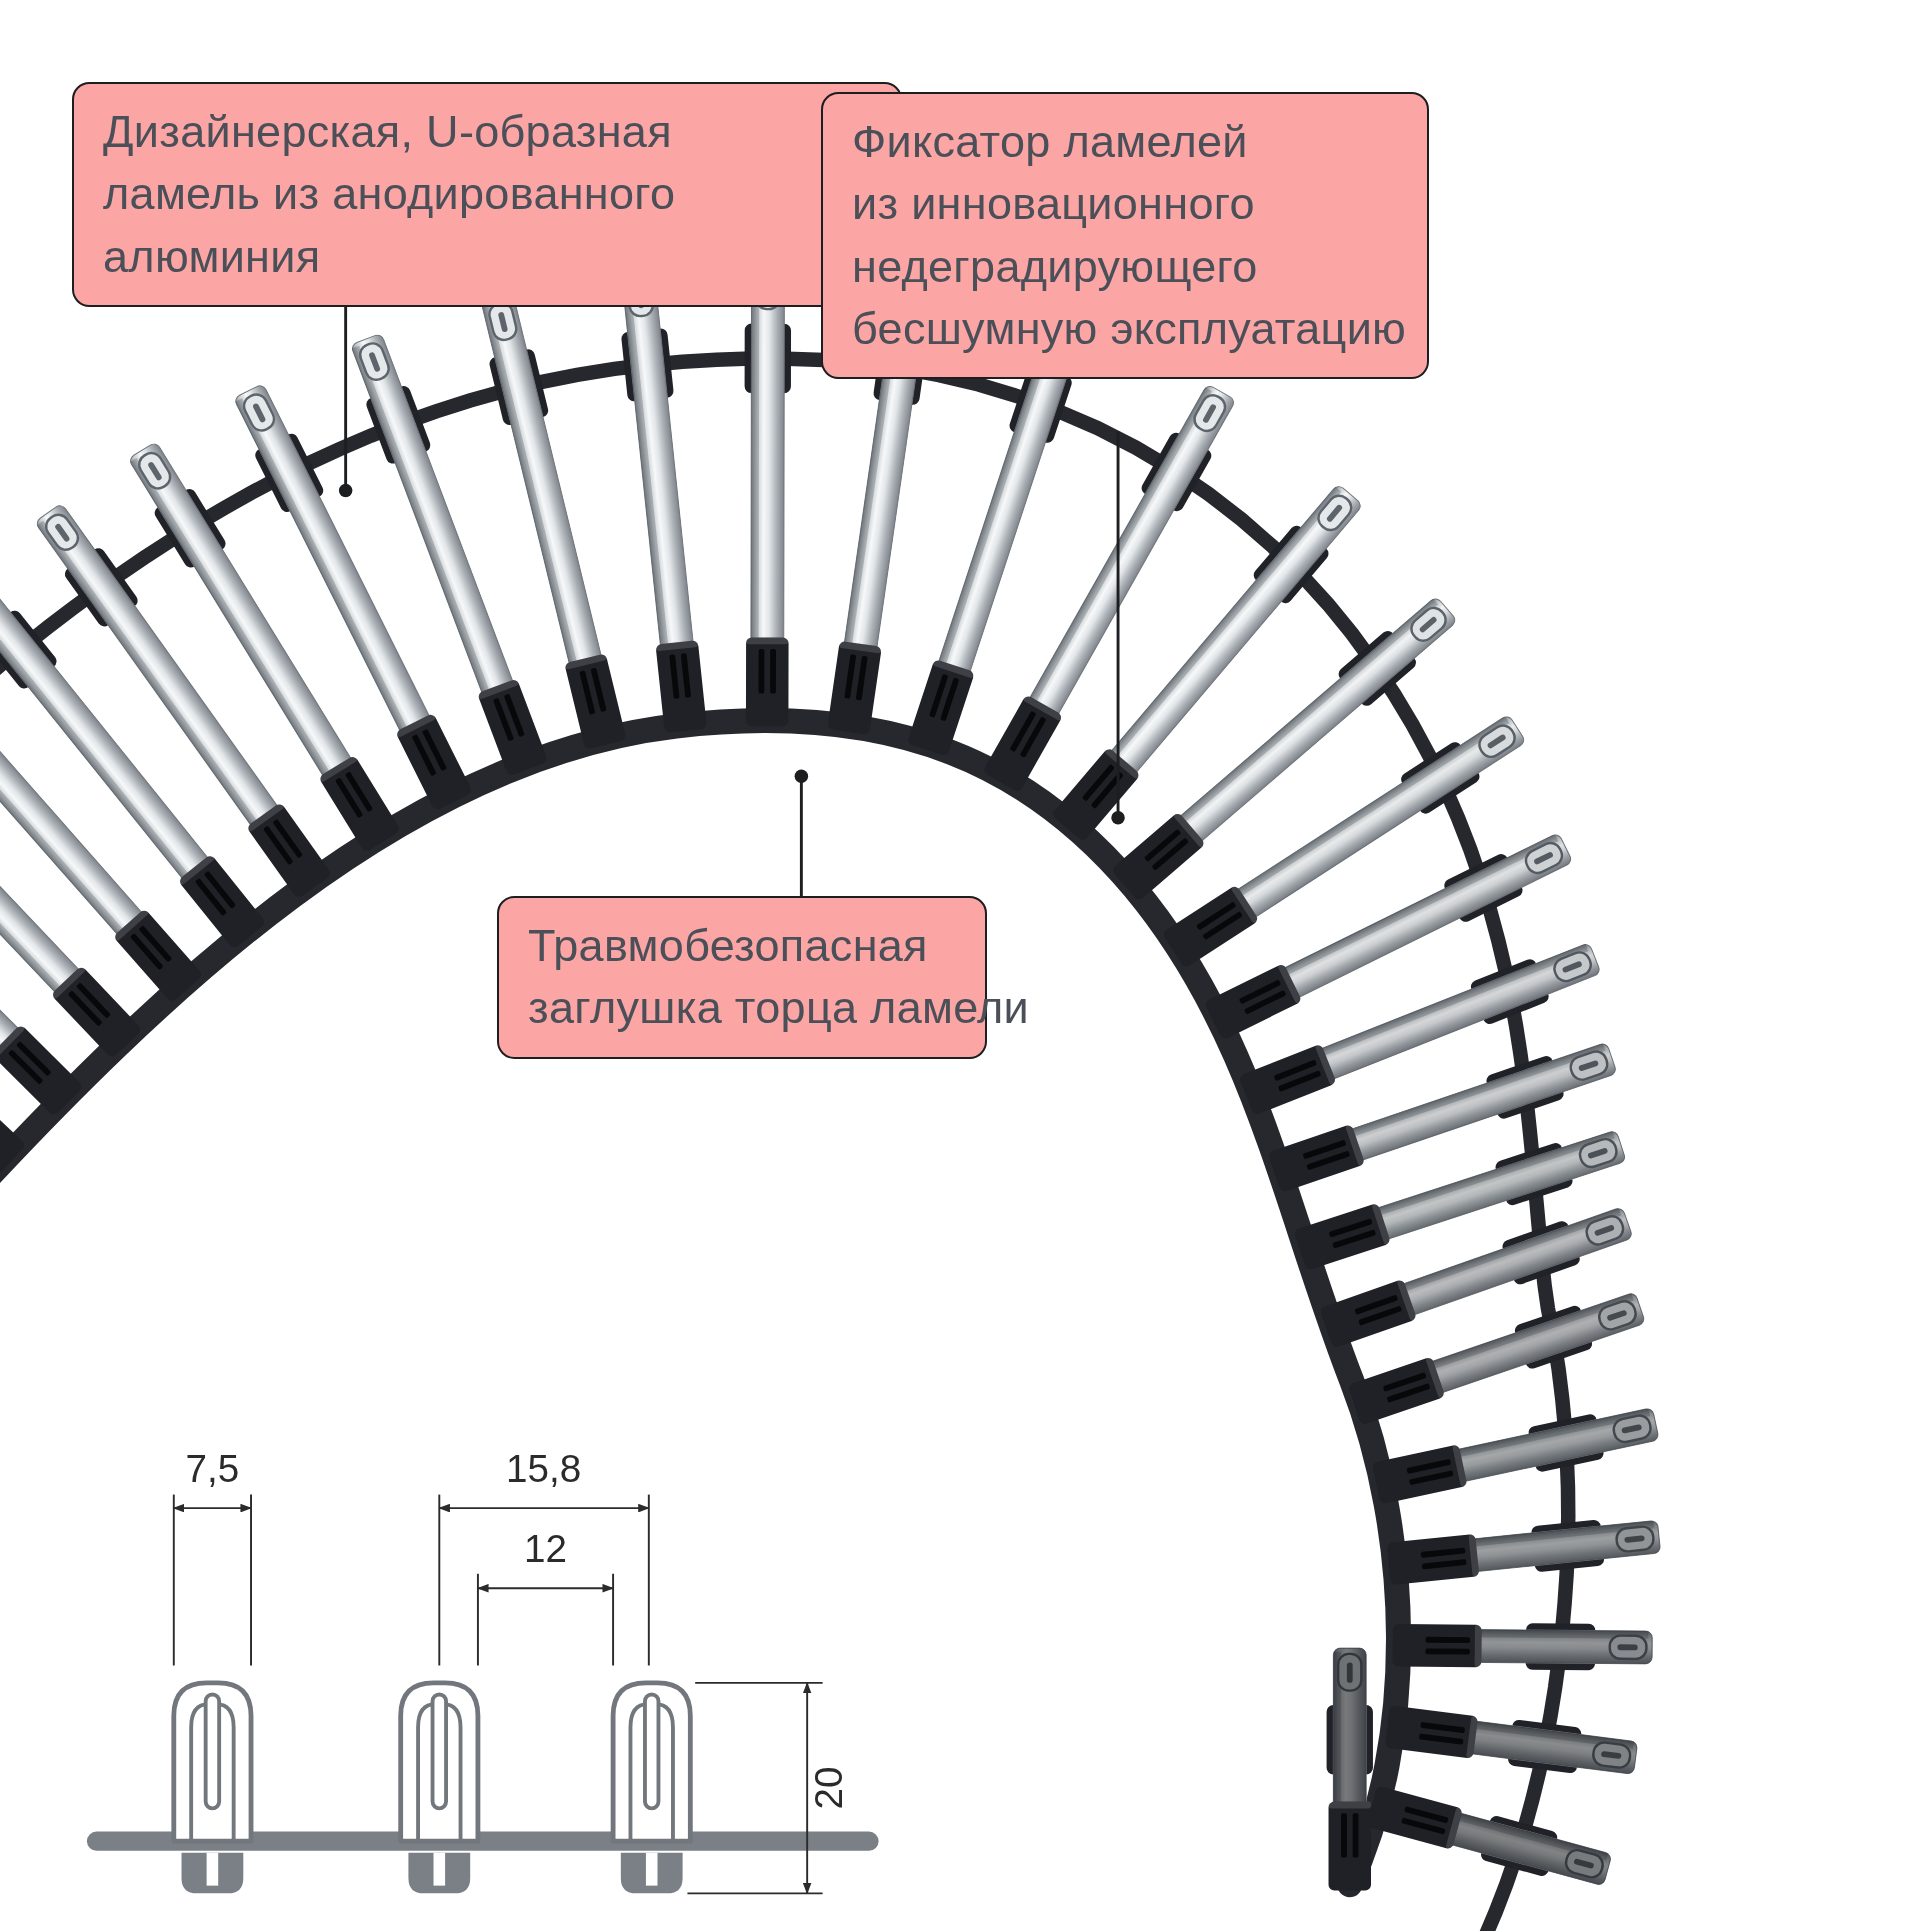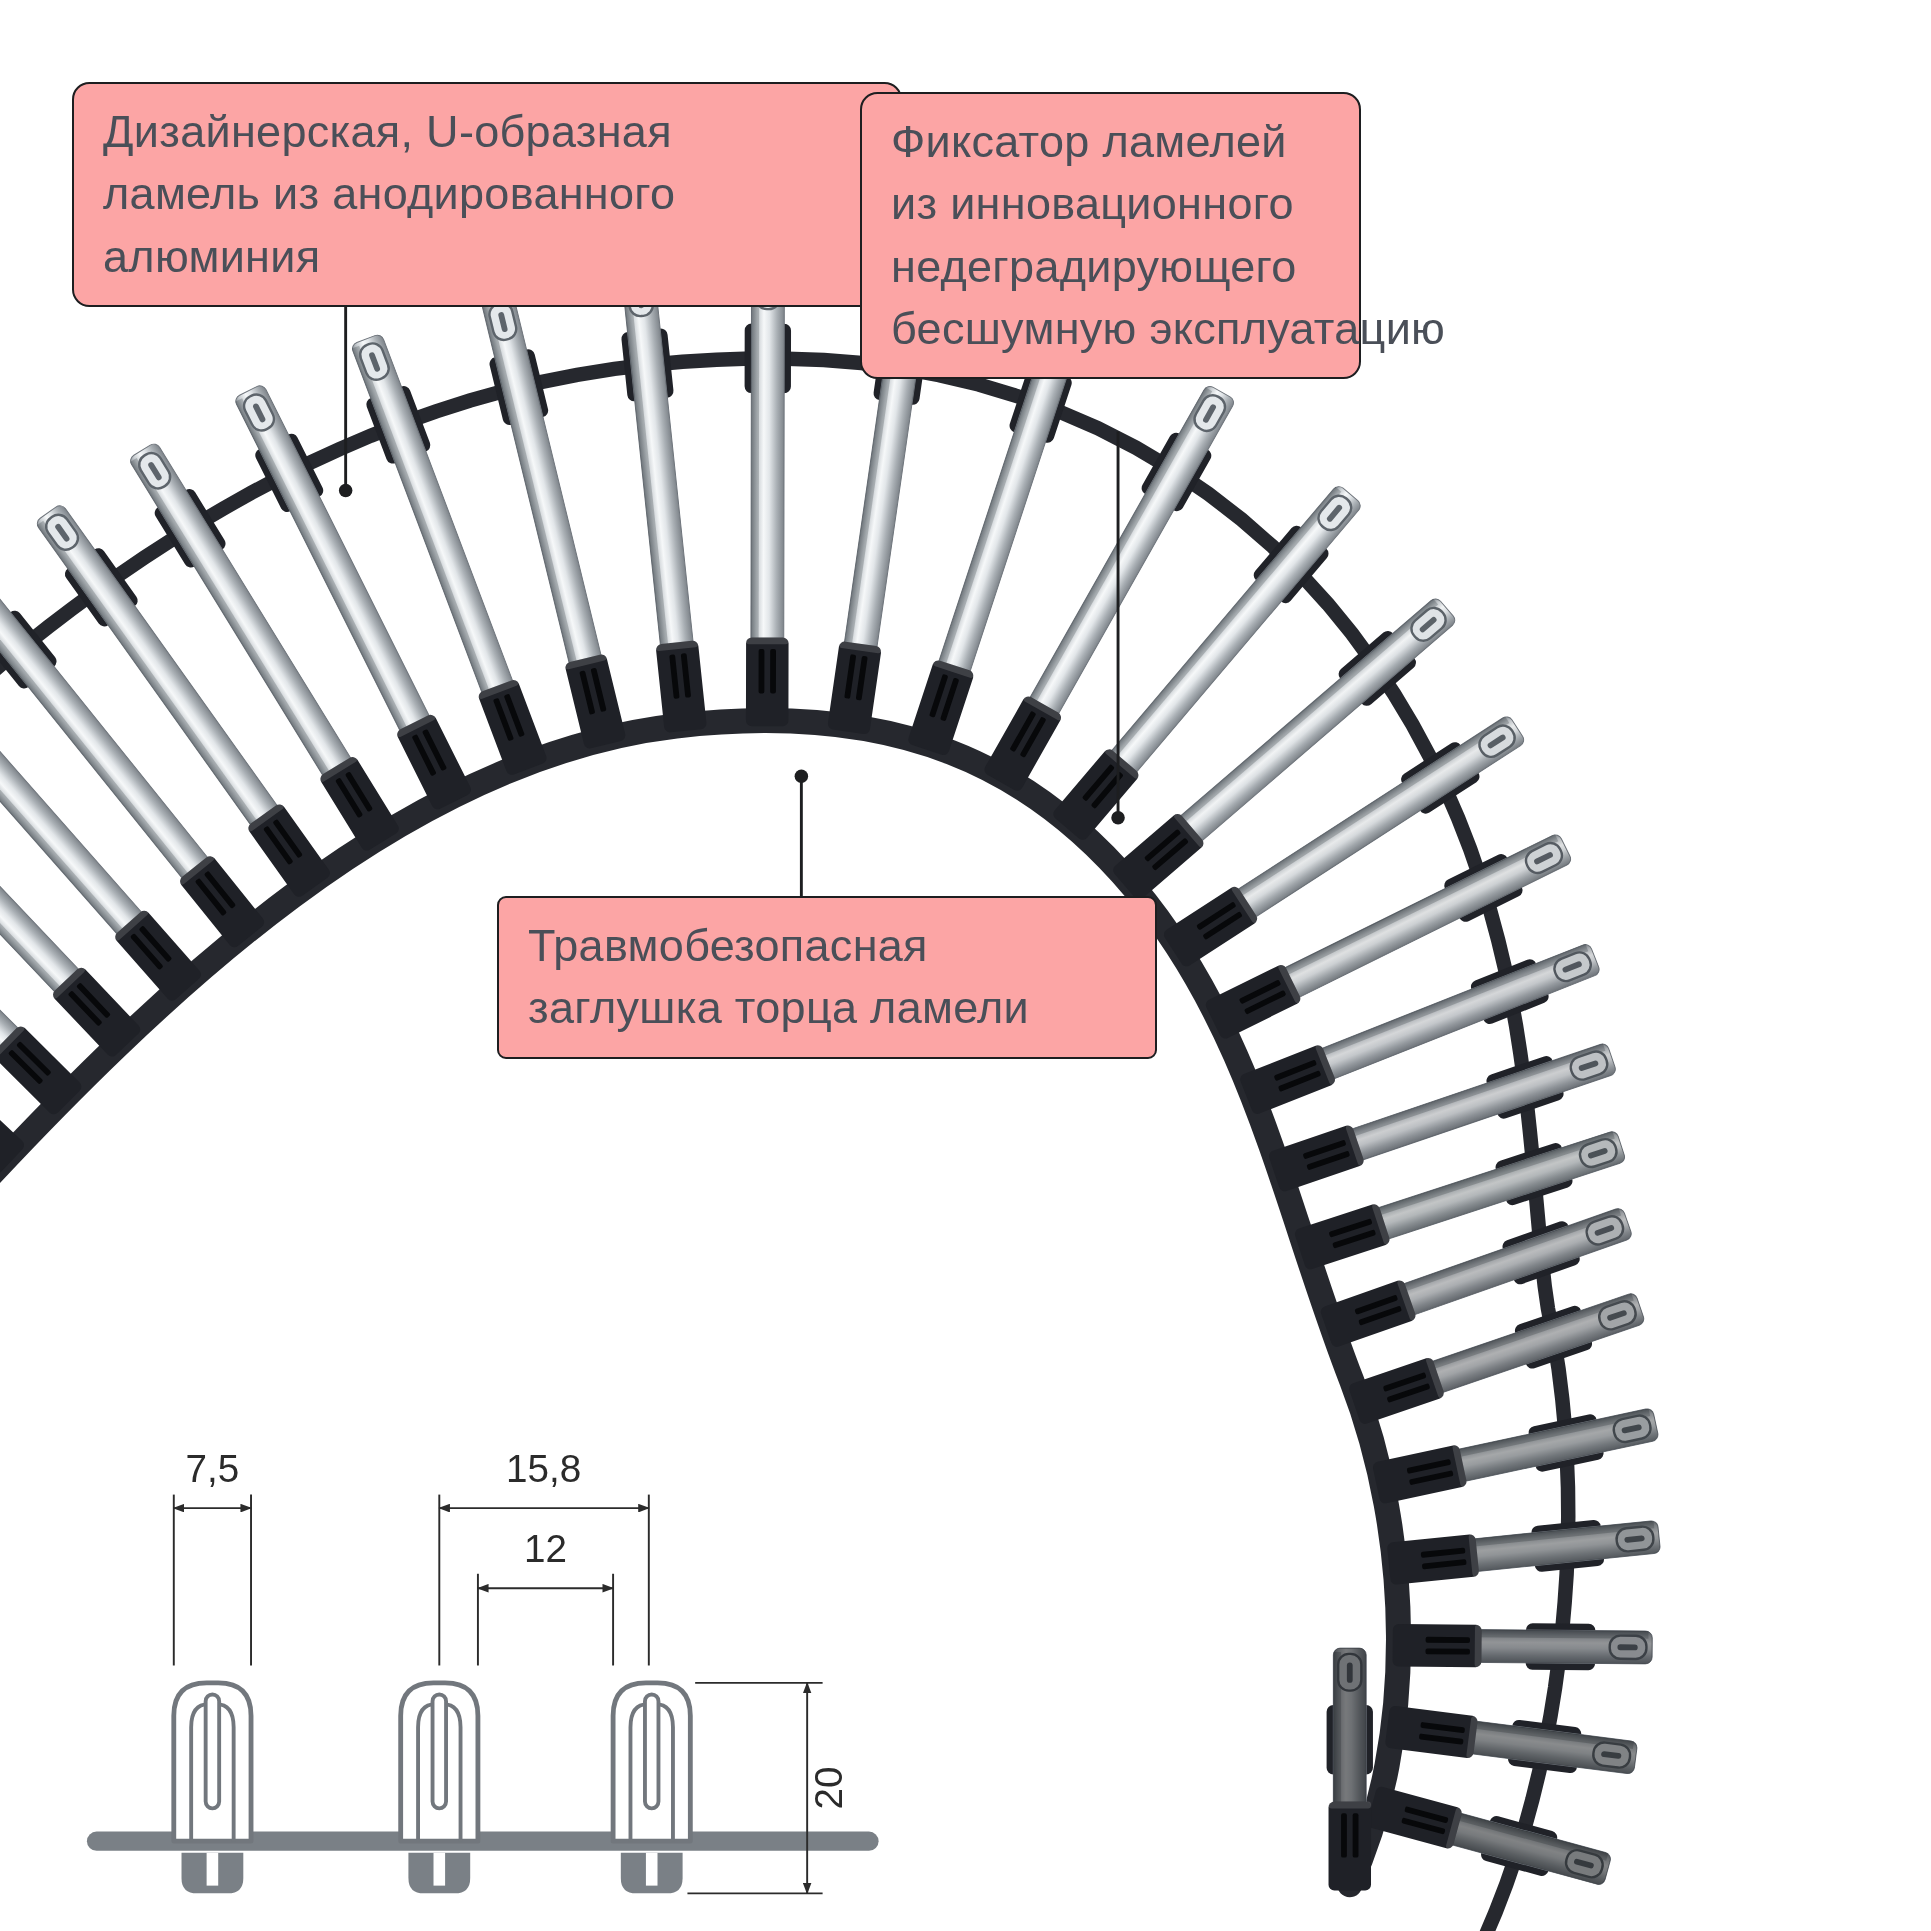--- a/index.html
+++ b/index.html
@@ -13,22 +13,22 @@
     border:2.9px solid #1d1e20;
     border-radius:17.4px;
     padding:17.4px 29px;
     color:#4a4f58;
     font-size:45px;
     line-height:1.38;
     letter-spacing:0.3px;
   }
   .callout .line{white-space:nowrap;}
   #callout-lamella{left:72px;top:82px;width:830px;}
-  #callout-fixator{left:860px;top:92px;width:501px;}
-  #callout-endcap{left:497px;top:896px;width:660px;border-radius:9px;}
+  #callout-fixator{left:821px;top:92px;width:608px;}
+  #callout-endcap{left:497px;top:896px;width:490px;}
   svg text.dim{
     font-family:"Liberation Sans",sans-serif;
     font-size:40px;
     fill:#2b2b2b;
   }
 </style>
 </head>
 <body>
 
 <div class="canvas">

